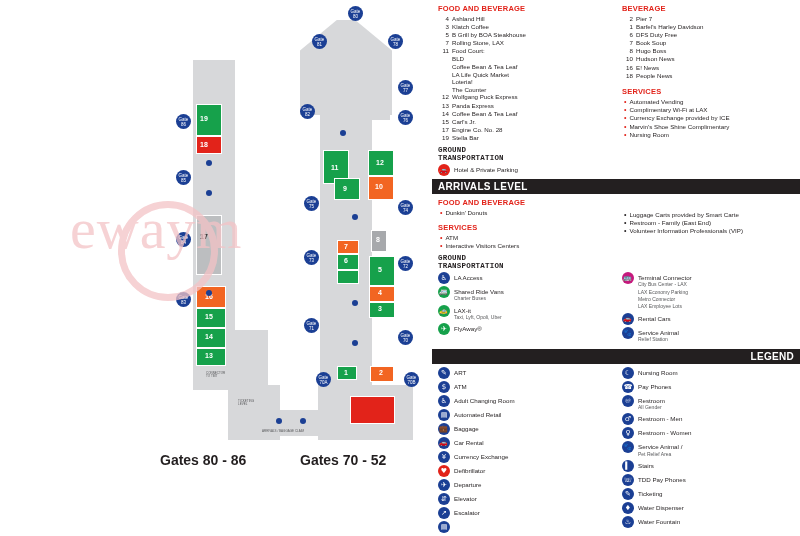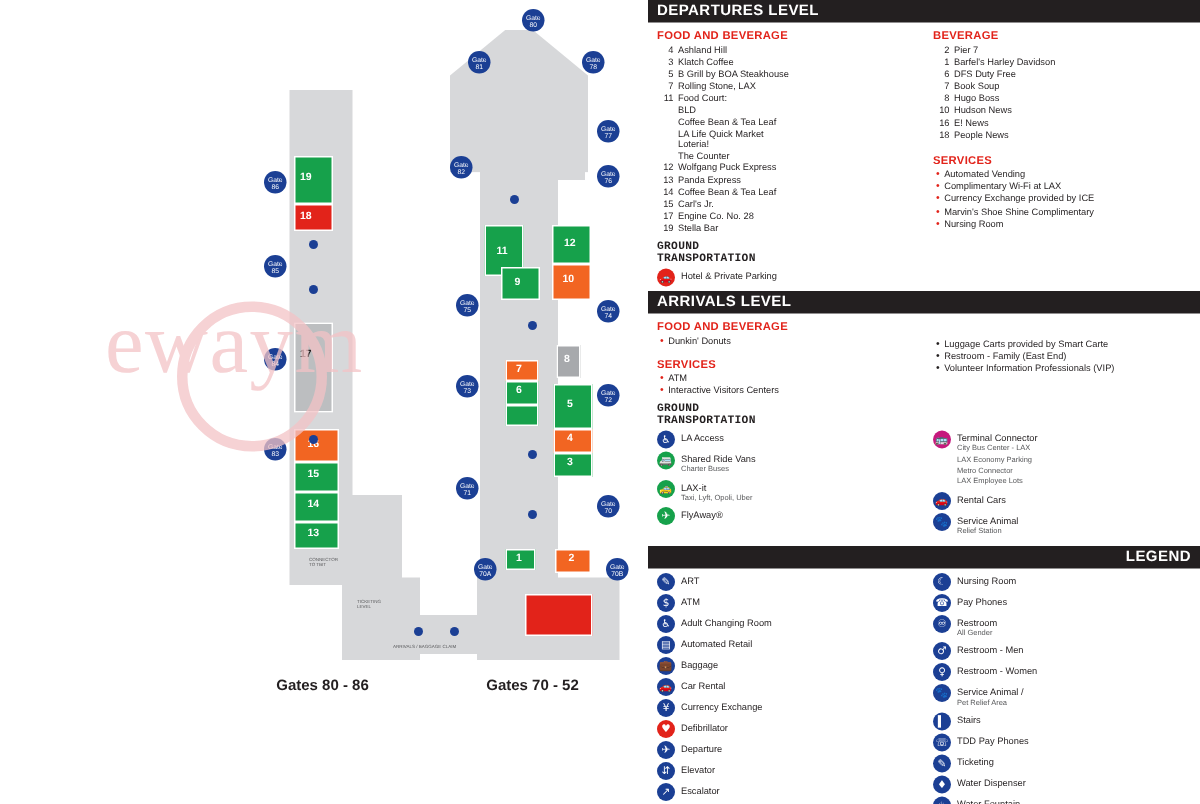--- a/index.html
+++ b/index.html
@@ -29,22 +29,21 @@
   }
   .unum.dark{color:#231f20;}
   .gate{
     position:absolute;width:15px;height:15px;border-radius:50%;
     background:#1b3f94;color:#fff;font-size:4.5px;line-height:5px;
     text-align:center;padding-top:3px;box-sizing:border-box;
     font-family:"Liberation Sans", sans-serif;
   }
   .dot{position:absolute;width:6px;height:6px;border-radius:50%;background:#1b3f94;}
   .caption{
-    position:absolute;font-size:10px;font-weight:bold;color:#231f20;
-    text-align:center;
+    position:absolute;font-size:14px;font-weight:bold;color:#231f20;
   }
   .tinytext{position:absolute;font-size:3px;color:#58595b;line-height:3.4px;}
   .wmark{
     position:absolute;left:70px;top:195px;width:340px;height:120px;
     color:#f3c3c6;font-size:58px;font-weight:normal;letter-spacing:1px;
     opacity:.75;font-family:"Liberation Serif", serif;pointer-events:none;
   }
   .wmark .circ{
     position:absolute;left:48px;top:6px;width:86px;height:86px;border-radius:50%;
     border:7px solid #f3c3c6;
@@ -180,21 +179,20 @@
   <div class="caption" style="left:300px;top:452px;width:110px;">Gates 70 - 52</div>
 
   <div class="wmark">
     <span>ewaym</span>
     <span class="circ"></span>
   </div>
 </div>
 
 <div id="panel">
 
-  <div class="bar">DEPARTURES LEVEL</div>
   <div class="col2">
     <div class="col">
       <div class="sec-title">FOOD AND BEVERAGE</div>
       <div class="ent">
           <span class="n">4</span>
           <span class="t">Ashland Hill</span>
         </div>
       <div class="ent">
           <span class="n">3</span>
           <span class="t">Klatch Coffee</span>

